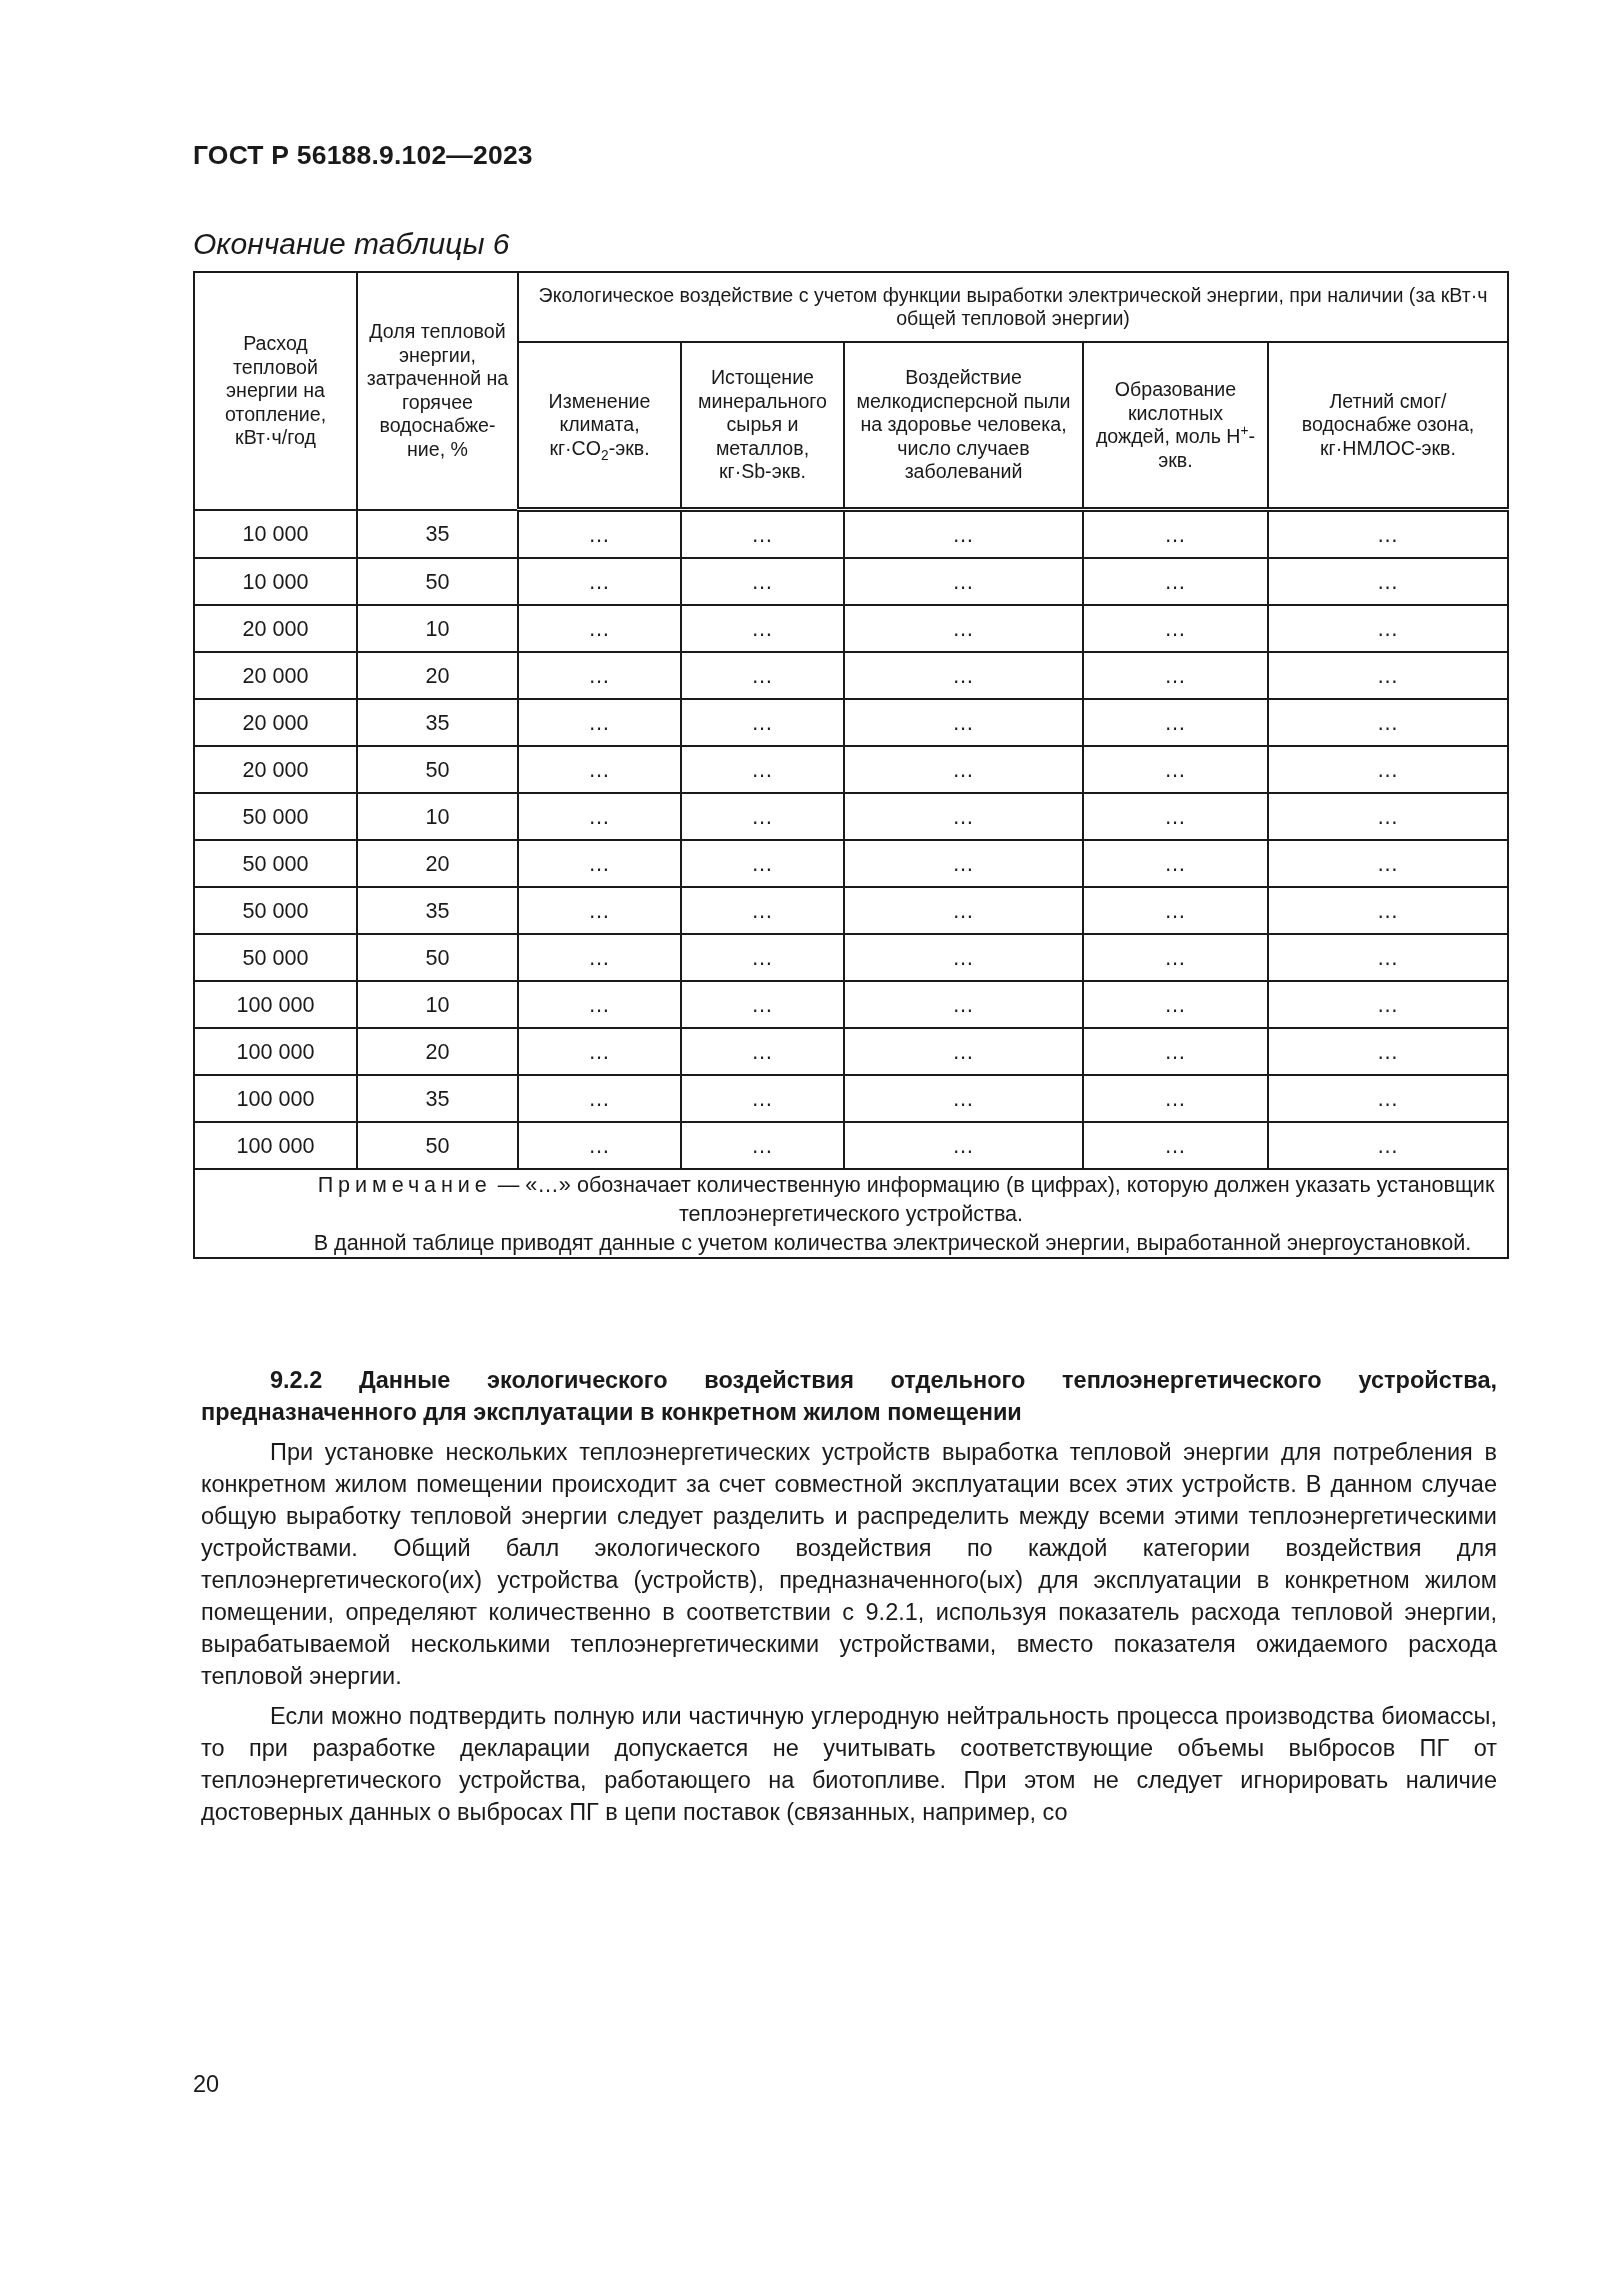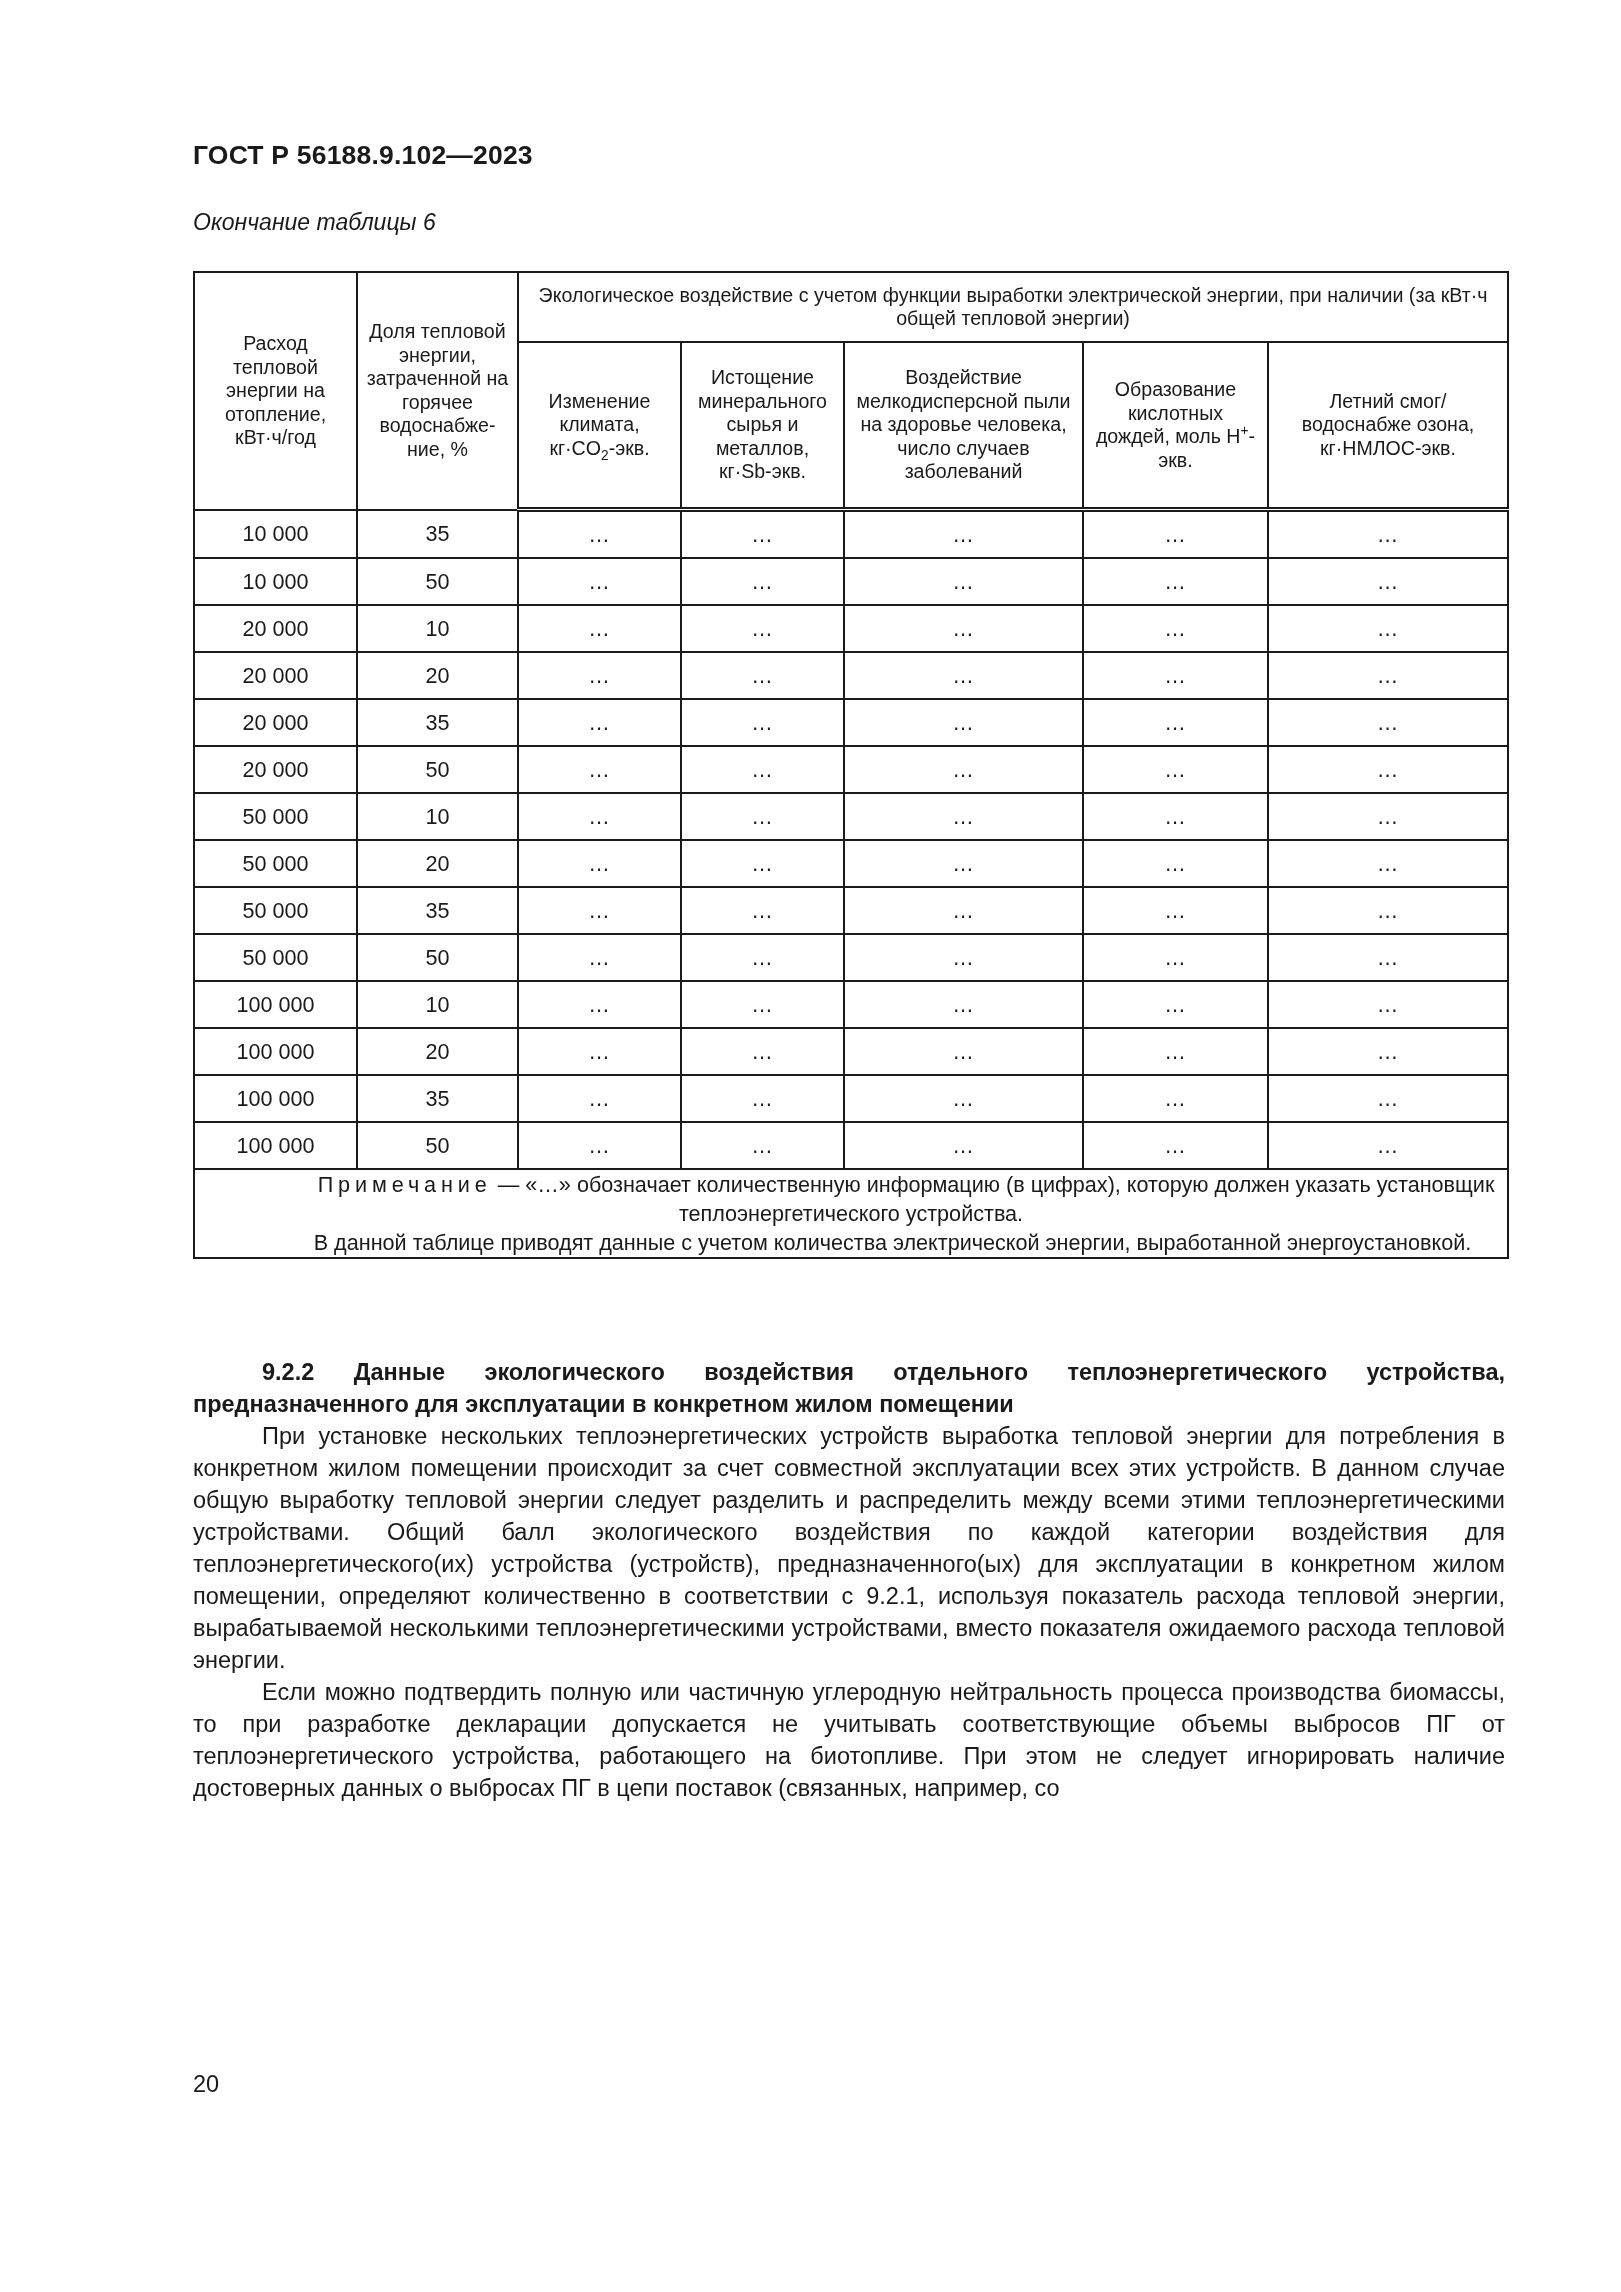--- a/index.html
+++ b/index.html
@@ -1,35 +1,35 @@
 <!DOCTYPE html>
 <html><head>
 <meta charset="utf-8">
 <style>
   html, body { margin: 0; padding: 0; background: #ffffff; }
   body { width: 1621px; height: 2293px; position: relative; overflow: hidden;
          font-family: "Liberation Sans", sans-serif; color: #1a1a1a; }
   .page-title { position: absolute; left: 193px; top: 140px; font-size: 26.5px; font-weight: bold; letter-spacing: 0.2px; margin: 0; }
-  .caption { position: absolute; left: 193px; top: 209px; font-size: 23px; font-style: italic; margin: 0; }
+  .caption { position: absolute; left: 193px; top: 227px; font-size: 30px; font-style: italic; margin: 0; }
 
   table.main { position: absolute; left: 193px; top: 271px; width: 1313px; border-collapse: collapse; table-layout: fixed; }
   table.main td, table.main th { border: 2px solid #1a1a1a; text-align: center; vertical-align: middle; padding: 0 5.9px; font-weight: normal; }
   table.main th { font-size: 19.6px; line-height: 23.5px; }
   tr.h1 th.group { height: 68px; padding: 0 17px; }
   tr.h2 th { height: 164px; }
   tr.h2 th, th.rowspan { border-bottom: 5.9px double #1a1a1a; }
   table.main td { font-size: 21.6px; height: 45px; }
   td.dots { font-size: 19.6px; padding-top: 5.9px; letter-spacing: 1px; }
   td.note { text-align: justify; font-size: 21.6px; line-height: 29px; padding: 5.9px 9.8px 7.8px 9.8px; height: auto; }
   .note p { margin: 0; text-indent: 83px; }
   .spaced { letter-spacing: 4.9px; margin-left: 27px; }
   sub, sup { font-size: 0.7em; line-height: 0; }
 
   .body-text { position: absolute; left: 193px; top: 1356px; width: 1312px; font-size: 23.5px; line-height: 32px; text-align: justify; }
-  .body-text p { margin: 0; text-indent: 69px; }
+  .body-text p { margin: 8px; text-indent: 69px; }
   .body-text p.head { font-weight: bold; }
   .page-number { position: absolute; left: 193px; top: 2071px; font-size: 23.5px; margin: 0; }
 </style>
 </head>
 <body>
 
 <div>
 
   <h1 class="page-title">ГОСТ Р 56188.9.102—2023</h1>
 

